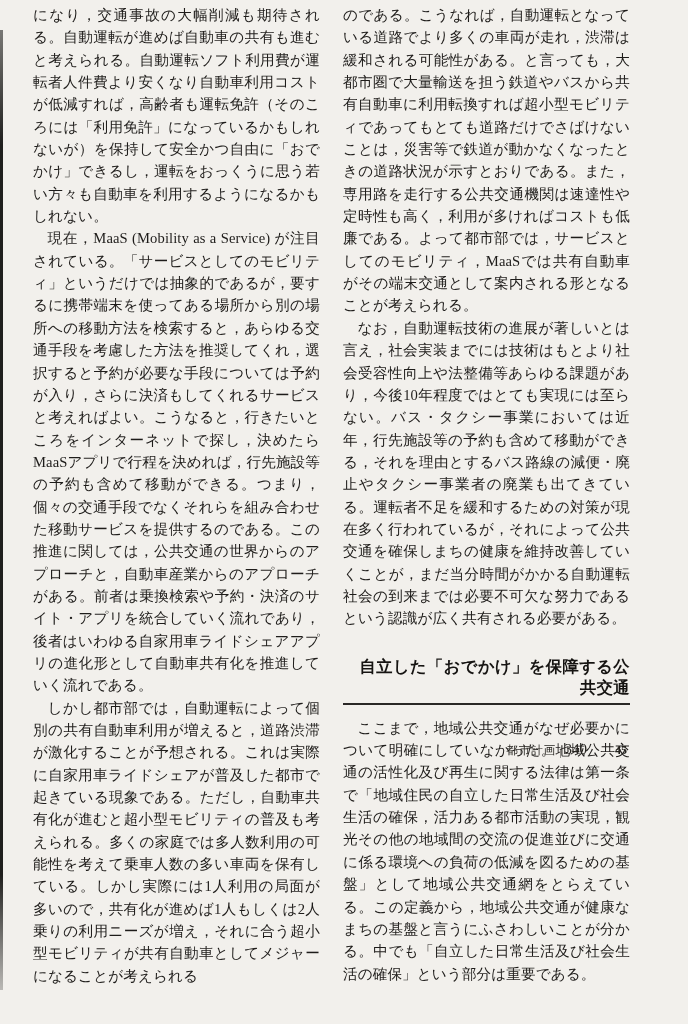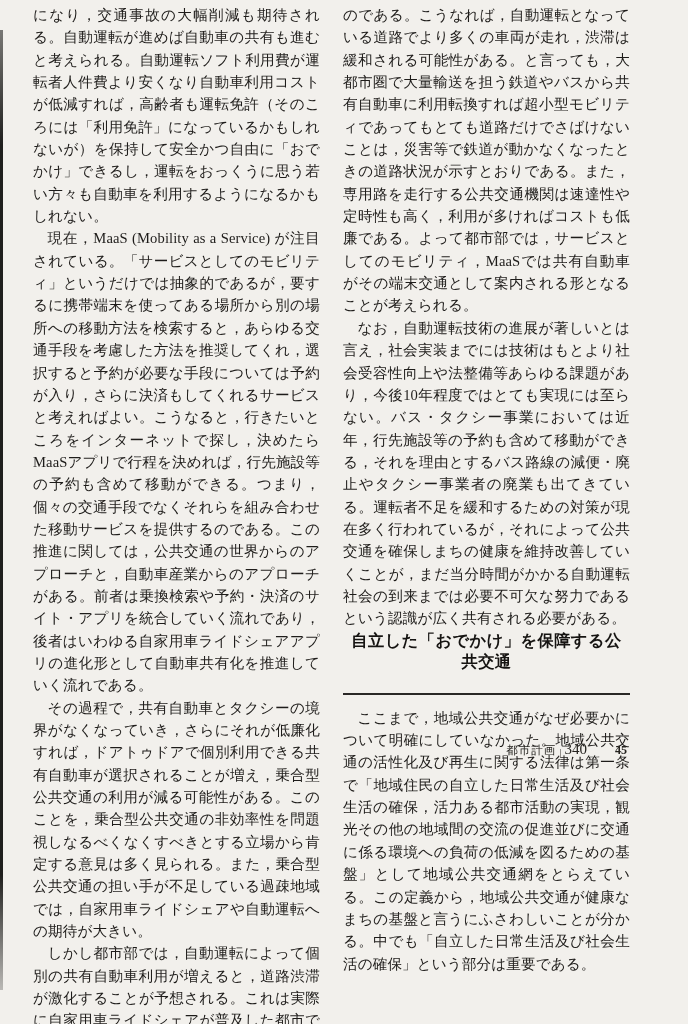--- a/index.html
+++ b/index.html
@@ -35,23 +35,24 @@
   .col-right { left: 343px; }
   .col p { margin: 0; text-indent: 1em; }
   .col p.no-indent { text-indent: 0; }
   .section-heading {
     font-family: "Liberation Sans", sans-serif;
     font-weight: bold;
     font-size: 16.2px;
     letter-spacing: 0.5px;
     line-height: 1.3;
     color: #161412;
-    padding-bottom: 21px;
+    margin-top: 26px;
+    padding-bottom: 5px;
     border-bottom: 2px solid #2a2826;
-    text-align: center;
+    text-align: right;
   }
   .after-heading-gap { height: 12px; }
   .footer {
     position: absolute;
     right: 61px; bottom: 10px;
     display: flex;
     align-items: flex-end;
     color: #25231f;
   }
   .footer .journal {
@@ -73,21 +74,20 @@
 </head>
 <body>
 
 <div class="page">
 
   <div class="edge-line"></div>
 
   <div class="col col-left">
     <p class="no-indent">になり，交通事故の大幅削減も期待される。自動運転が進めば自動車の共有も進むと考えられる。自動運転ソフト利用費が運転者人件費より安くなり自動車利用コストが低減すれば，高齢者も運転免許（そのころには「利用免許」になっているかもしれないが）を保持して安全かつ自由に「おでかけ」できるし，運転をおっくうに思う若い方々も自動車を利用するようになるかもしれない。</p>
     <p>現在，MaaS (Mobility as a Service) が注目されている。「サービスとしてのモビリティ」というだけでは抽象的であるが，要するに携帯端末を使ってある場所から別の場所への移動方法を検索すると，あらゆる交通手段を考慮した方法を推奨してくれ，選択すると予約が必要な手段については予約が入り，さらに決済もしてくれるサービスと考えればよい。こうなると，行きたいところをインターネットで探し，決めたらMaaSアプリで行程を決めれば，行先施設等の予約も含めて移動ができる。つまり，個々の交通手段でなくそれらを組み合わせた移動サービスを提供するのである。この推進に関しては，公共交通の世界からのアプローチと，自動車産業からのアプローチがある。前者は乗換検索や予約・決済のサイト・アプリを統合していく流れであり，後者はいわゆる自家用車ライドシェアアプリの進化形として自動車共有化を推進していく流れである。</p>
-    <p>その過程で，共有自動車とタクシーの境界がなくなっていき，さらにそれが低廉化すれば，ドアトゥドアで個別利用できる共有自動車が選択されることが増え，乗合型公共交通の利用が減る可能性がある。このことを，乗合型公共交通の非効率性を問題視しなるべくなくすべきとする立場から肯定する意見は多く見られる。また，乗合型公共交通の担い手が不足している過疎地域では，自家用車ライドシェアや自動運転への期待が大きい。</p>
     <p>しかし都市部では，自動運転によって個別の共有自動車利用が増えると，道路渋滞が激化することが予想される。これは実際に自家用車ライドシェアが普及した都市で起きている現象である。ただし，自動車共有化が進むと超小型モビリティの普及も考えられる。多くの家庭では多人数利用の可能性を考えて乗車人数の多い車両を保有している。しかし実際には1人利用の局面が多いので，共有化が進めば1人もしくは2人乗りの利用ニーズが増え，それに合う超小型モビリティが共有自動車としてメジャーになることが考えられる</p>
   </div>
 
   <div class="col col-right">
     <p class="no-indent">のである。こうなれば，自動運転となっている道路でより多くの車両が走れ，渋滞は緩和される可能性がある。と言っても，大都市圏で大量輸送を担う鉄道やバスから共有自動車に利用転換すれば超小型モビリティであってもとても道路だけでさばけないことは，災害等で鉄道が動かなくなったときの道路状況が示すとおりである。また，専用路を走行する公共交通機関は速達性や定時性も高く，利用が多ければコストも低廉である。よって都市部では，サービスとしてのモビリティ，MaaSでは共有自動車がその端末交通として案内される形となることが考えられる。</p>
     <p>なお，自動運転技術の進展が著しいとは言え，社会実装までには技術はもとより社会受容性向上や法整備等あらゆる課題があり，今後10年程度ではとても実現には至らない。バス・タクシー事業においては近年，行先施設等の予約も含めて移動ができる，それを理由とするバス路線の減便・廃止やタクシー事業者の廃業も出てきている。運転者不足を緩和するための対策が現在多く行われているが，それによって公共交通を確保しまちの健康を維持改善していくことが，まだ当分時間がかかる自動運転社会の到来までは必要不可欠な努力であるという認識が広く共有される必要がある。</p>
 
     <h2 class="section-heading">自立した「おでかけ」を保障する公共交通</h2>
     <div class="after-heading-gap"></div>
 

